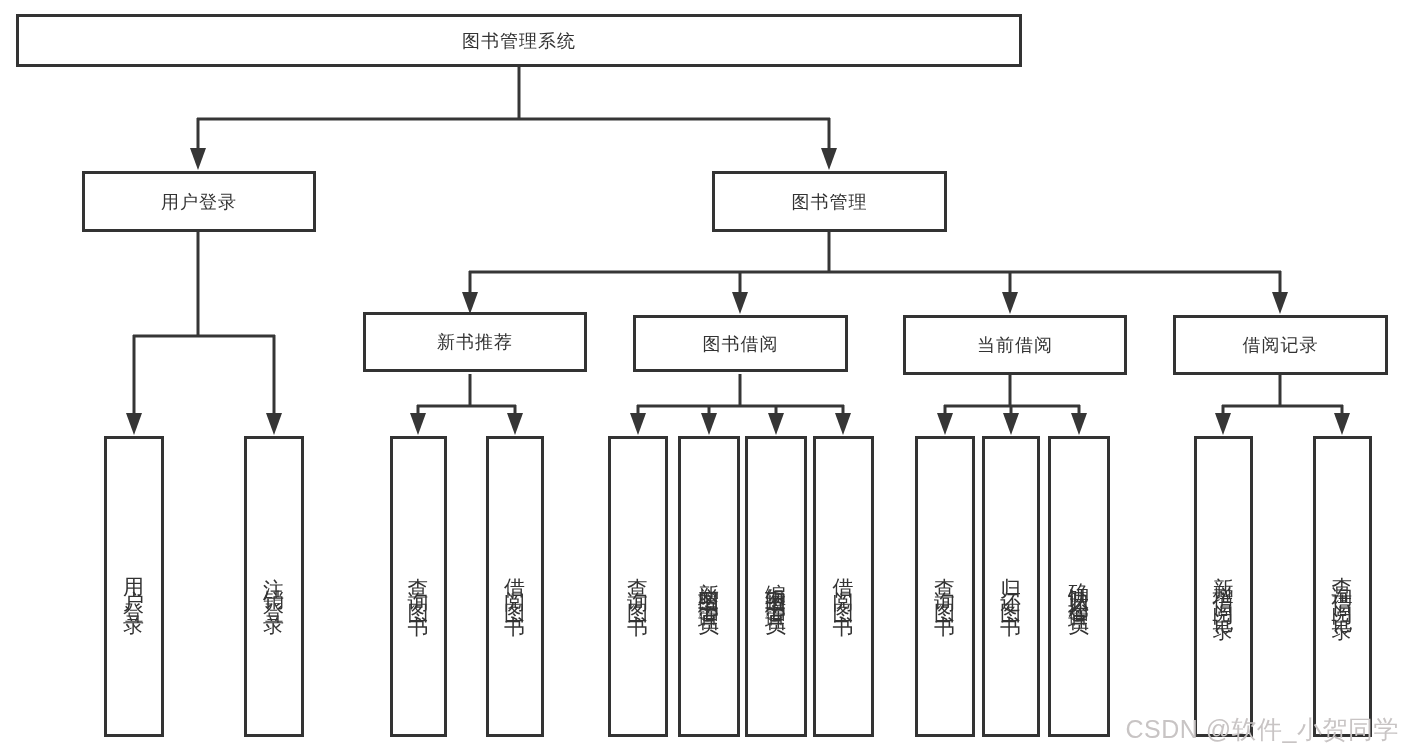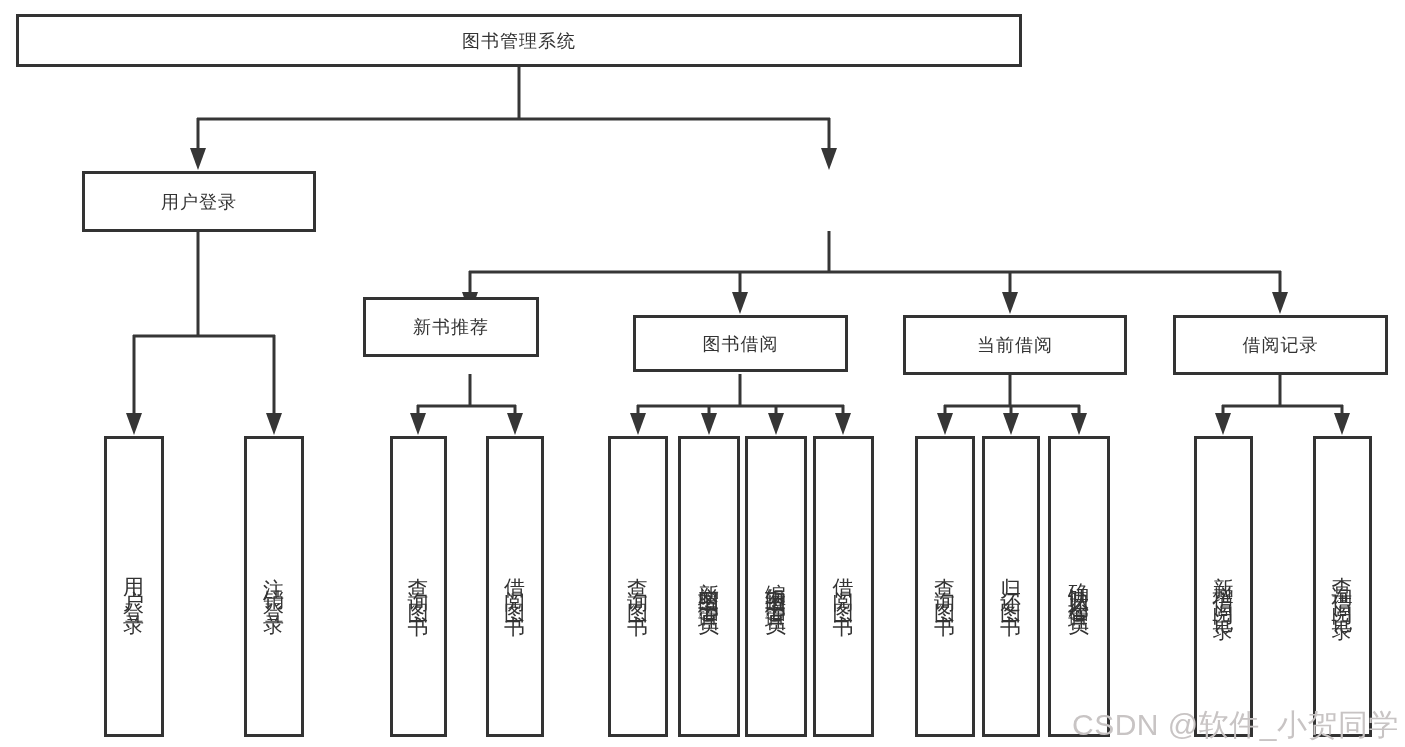--- a/index.html
+++ b/index.html
@@ -52,21 +52,21 @@
     color: #333333;
   }
   .ls-4 .vlabel { letter-spacing: 0.60em; }
   .ls-6 .vlabel { letter-spacing: 0.42em; }
   .ls-9 .vlabel { letter-spacing: 0.22em; }
 
   
   #n-root          { left: 16px;  top: 14px;  width: 1006px; height: 53px; }
   #n-user-login    { left: 82px;  top: 171px; width: 234px;  height: 61px; }
   #n-book-mgmt     { left: 712px; top: 171px; width: 235px;  height: 61px; }
-  #n-new-book      { left: 363px; top: 297px; width: 176px;  height: 60px; text-align: center; }
+  #n-new-book      { left: 363px; top: 312px; width: 224px;  height: 60px; text-align: center; }
   #n-book-borrow   { left: 633px; top: 315px; width: 215px;  height: 57px; }
   #n-current-borrow{ left: 903px; top: 315px; width: 224px;  height: 60px; }
   #n-borrow-record { left: 1173px;top: 315px; width: 215px;  height: 60px; }
 
   
   #leaf-1  { left: 104px;  width: 60px; }
   #leaf-2  { left: 244px;  width: 60px; }
   #leaf-3  { left: 390px;  width: 57px; }
   #leaf-4  { left: 486px;  width: 58px; }
   #leaf-5  { left: 608px;  width: 60px; }
@@ -76,21 +76,21 @@
   #leaf-9  { left: 915px;  width: 60px; }
   #leaf-10 { left: 982px;  width: 58px; }
   #leaf-11 { left: 1048px; width: 62px; }
   #leaf-12 { left: 1194px; width: 59px; }
   #leaf-13 { left: 1313px; width: 59px; }
 
   .watermark {
     position: absolute;
     right: 6px;
     bottom: 1px;
-    font-size: 30px;
+    font-size: 25px;
     color: #c8c4c4;
     z-index: 5;
     letter-spacing: 0.5px;
     white-space: nowrap;
   }
 </style>
 </head>
 <body>
 
 <div class="canvas">
@@ -161,20 +161,23 @@
     </g>
   </svg>
 
   <div class="node node-h" id="n-root">
     <span>图书管理系统</span>
   </div>
 
   <div class="node node-h" id="n-user-login">
     <span>用户登录</span>
   </div>
+  <div class="node node-h" id="n-book-mgmt">
+    <span>图书管理</span>
+  </div>
 
   <div class="node node-h" id="n-new-book">
     <span>新书推荐</span>
   </div>
   <div class="node node-h" id="n-book-borrow">
     <span>图书借阅</span>
   </div>
   <div class="node node-h" id="n-current-borrow">
     <span>当前借阅</span>
   </div>

